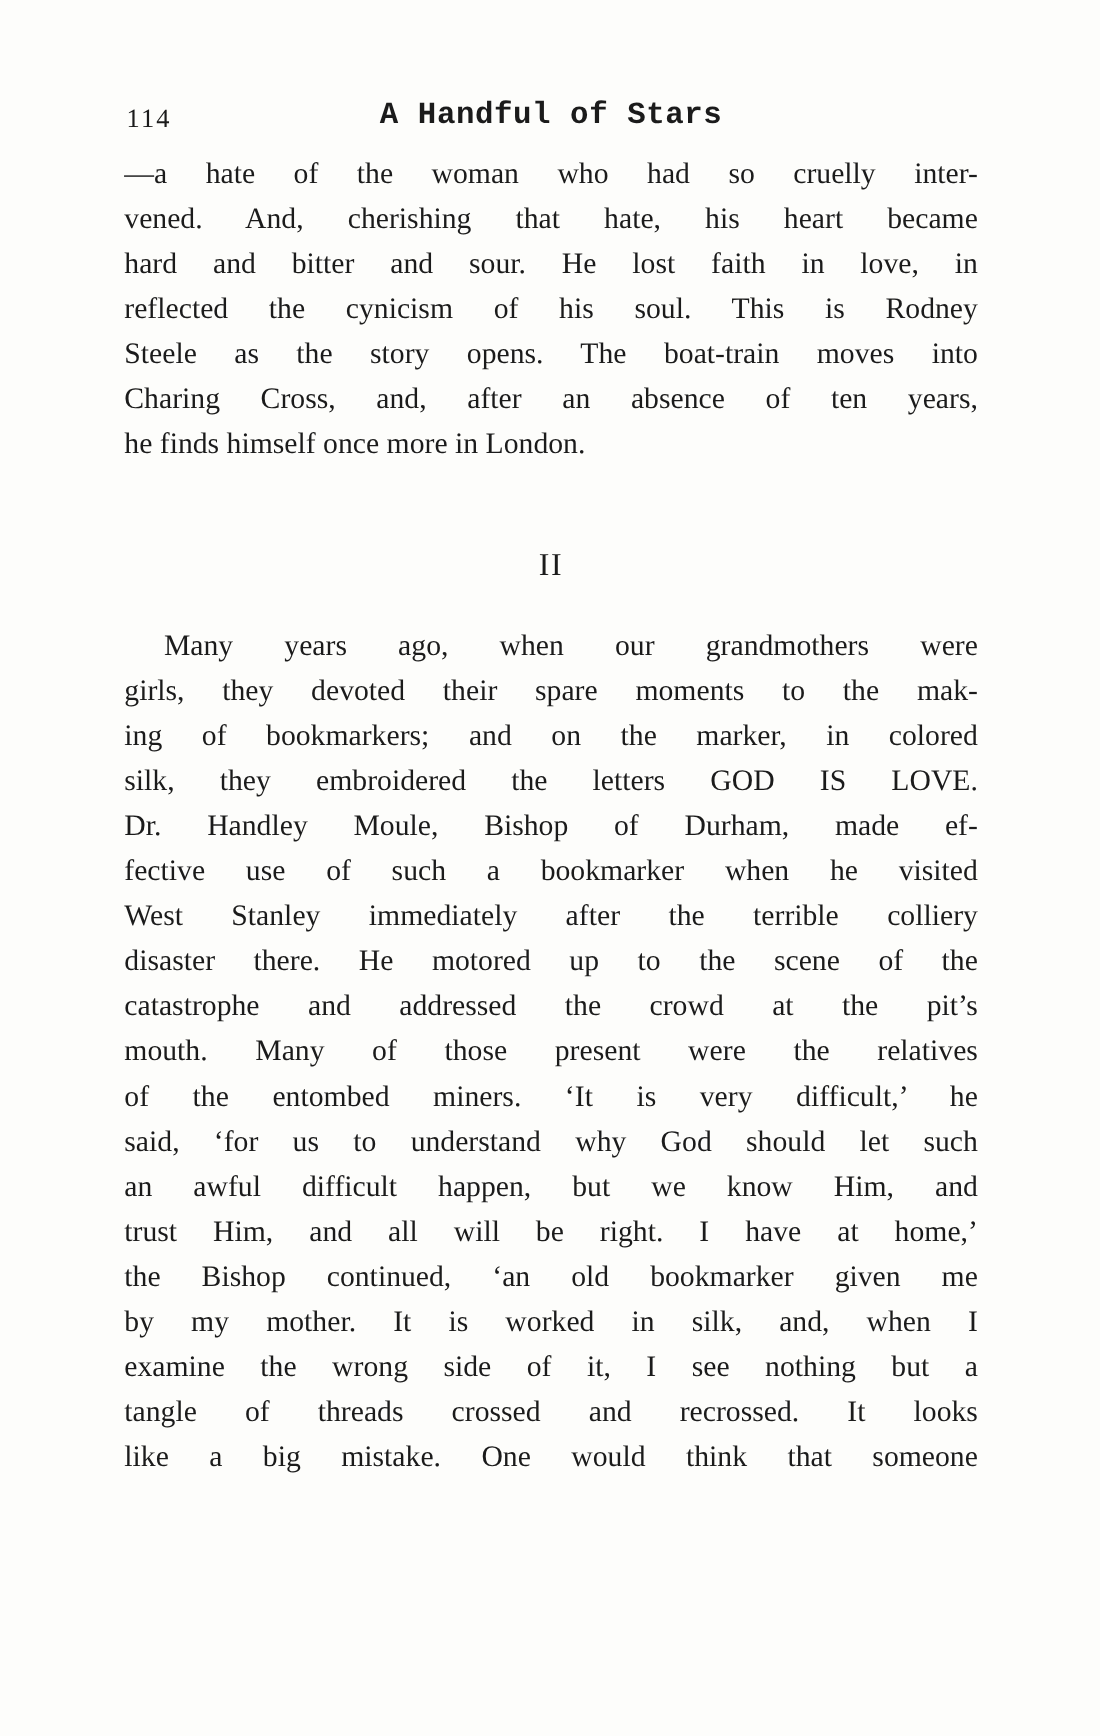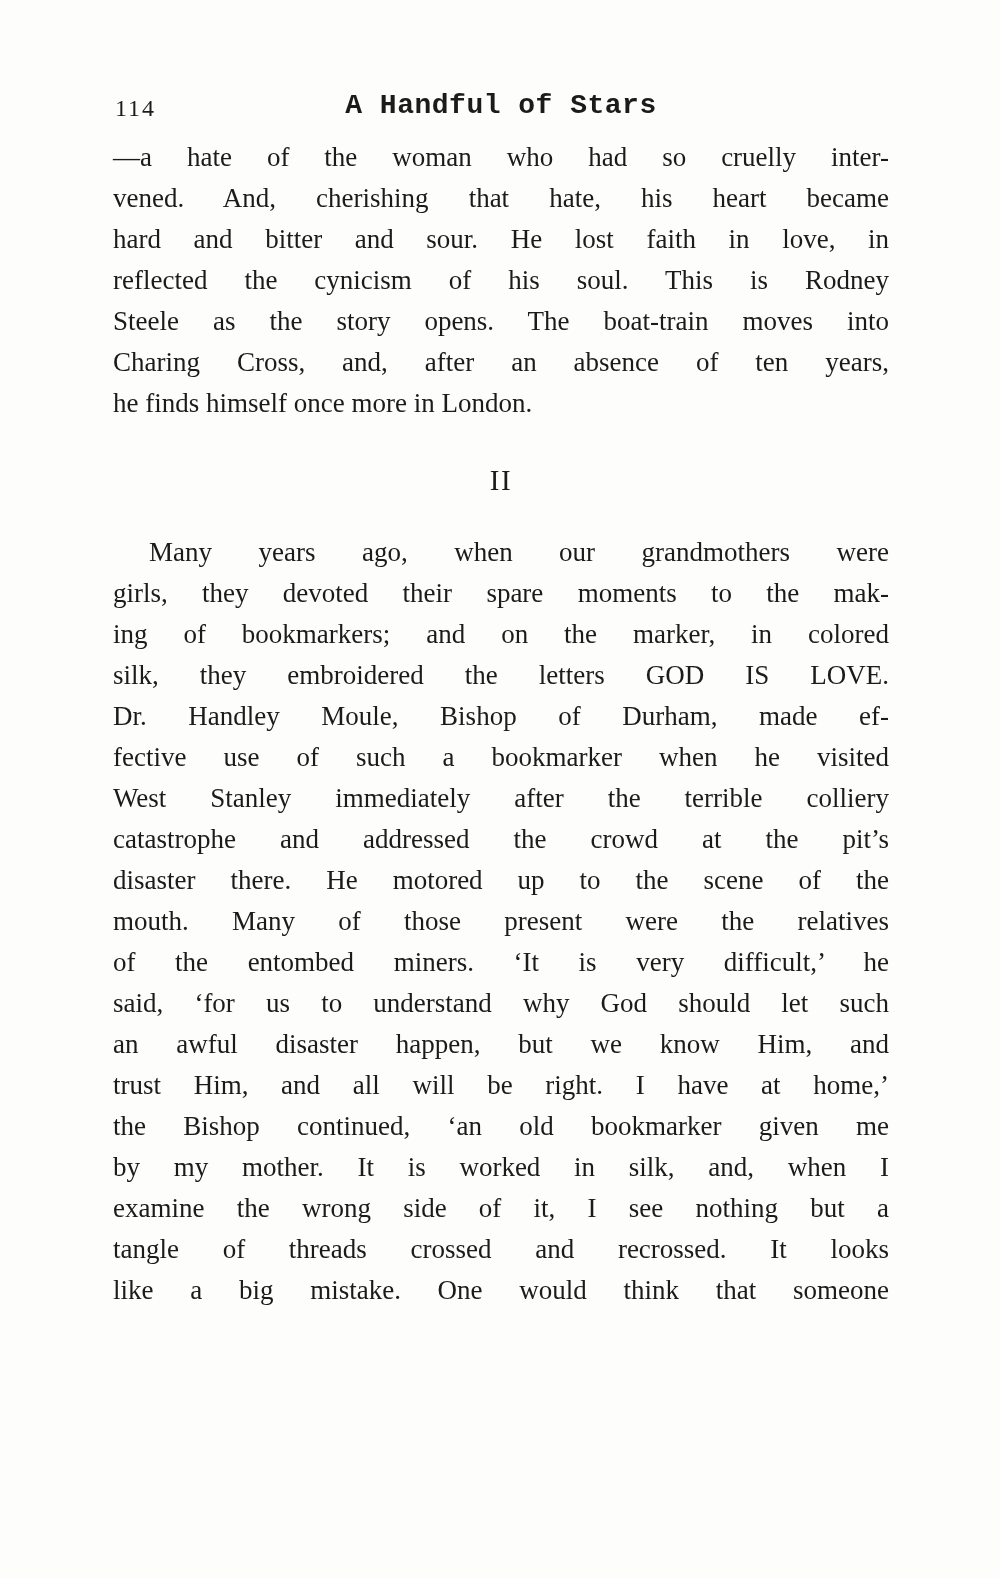--- a/index.html
+++ b/index.html
@@ -46,21 +46,21 @@
     font-family: Liberation Mono, monospace;
   }
   .paragraph {
     font-size: 27px;
     line-height: 41px;
   }
   .paragraph-1 {
     margin-top: 13px;
   }
   .section-heading {
-    margin-top: 36px;
+    margin-top: 70px;
     text-align: center;
     font-size: 29px;
     letter-spacing: 1.5px;
     line-height: 41px;
   }
   .paragraph-2 {
     margin-top: 20px;
   }
   .line {
     text-align: justify;
@@ -99,26 +99,26 @@
     <div class="section-heading">II</div>
 
     <div class="paragraph paragraph-2">
         <div class="line indent">Many years ago, when our grandmothers were</div>
         <div class="line">girls, they devoted their spare moments to the mak-</div>
         <div class="line">ing of bookmarkers; and on the marker, in colored</div>
         <div class="line">silk, they embroidered the letters GOD IS LOVE.</div>
         <div class="line">Dr. Handley Moule, Bishop of Durham, made ef-</div>
         <div class="line">fective use of such a bookmarker when he visited</div>
         <div class="line">West Stanley immediately after the terrible colliery</div>
+        <div class="line">disaster there. He motored up to the scene of the</div>
         <div class="line">catastrophe and addressed the crowd at the pit’s</div>
-        <div class="line">disaster there. He motored up to the scene of the</div>
         <div class="line">mouth. Many of those present were the relatives</div>
         <div class="line">of the entombed miners. ‘It is very difficult,’ he</div>
         <div class="line">said, ‘for us to understand why God should let such</div>
-        <div class="line">an awful disaster happen, but we know Him, and</div>
+        <div class="line">an awful difficult happen, but we know Him, and</div>
         <div class="line">trust Him, and all will be right. I have at home,’</div>
         <div class="line">the Bishop continued, ‘an old bookmarker given me</div>
         <div class="line">by my mother. It is worked in silk, and, when I</div>
         <div class="line">examine the wrong side of it, I see nothing but a</div>
         <div class="line">tangle of threads crossed and recrossed. It looks</div>
         <div class="line">like a big mistake. One would think that someone</div>
       </div>
 
   </div>
 </div>

